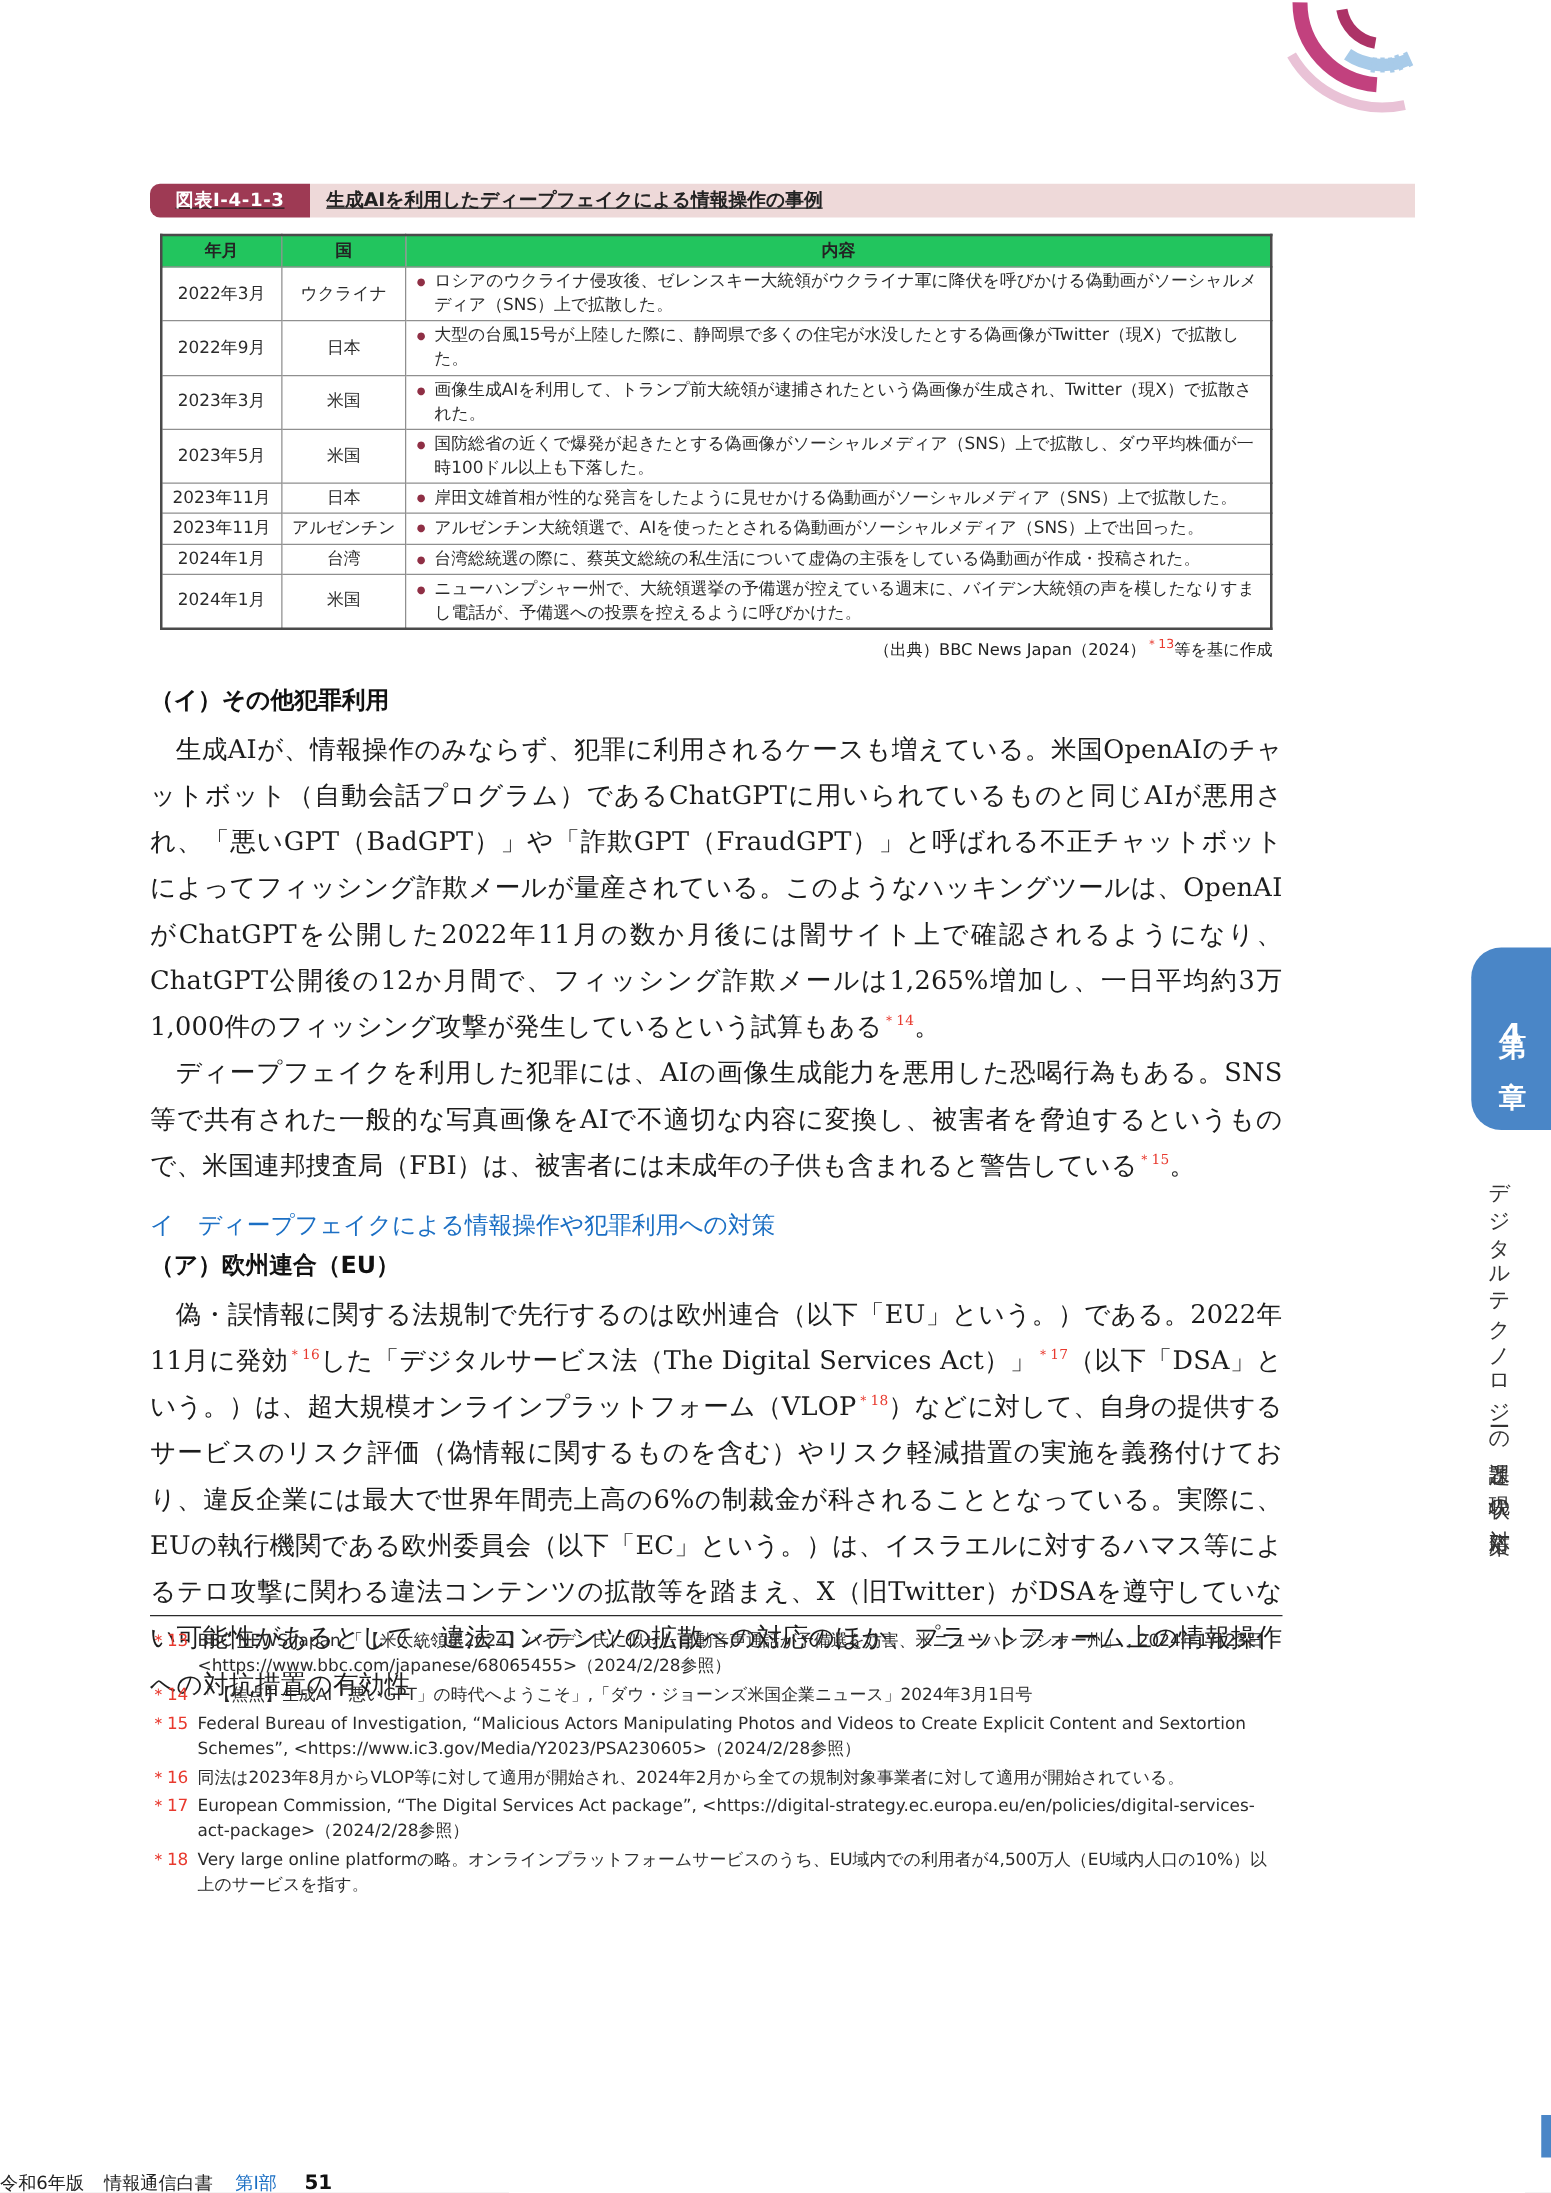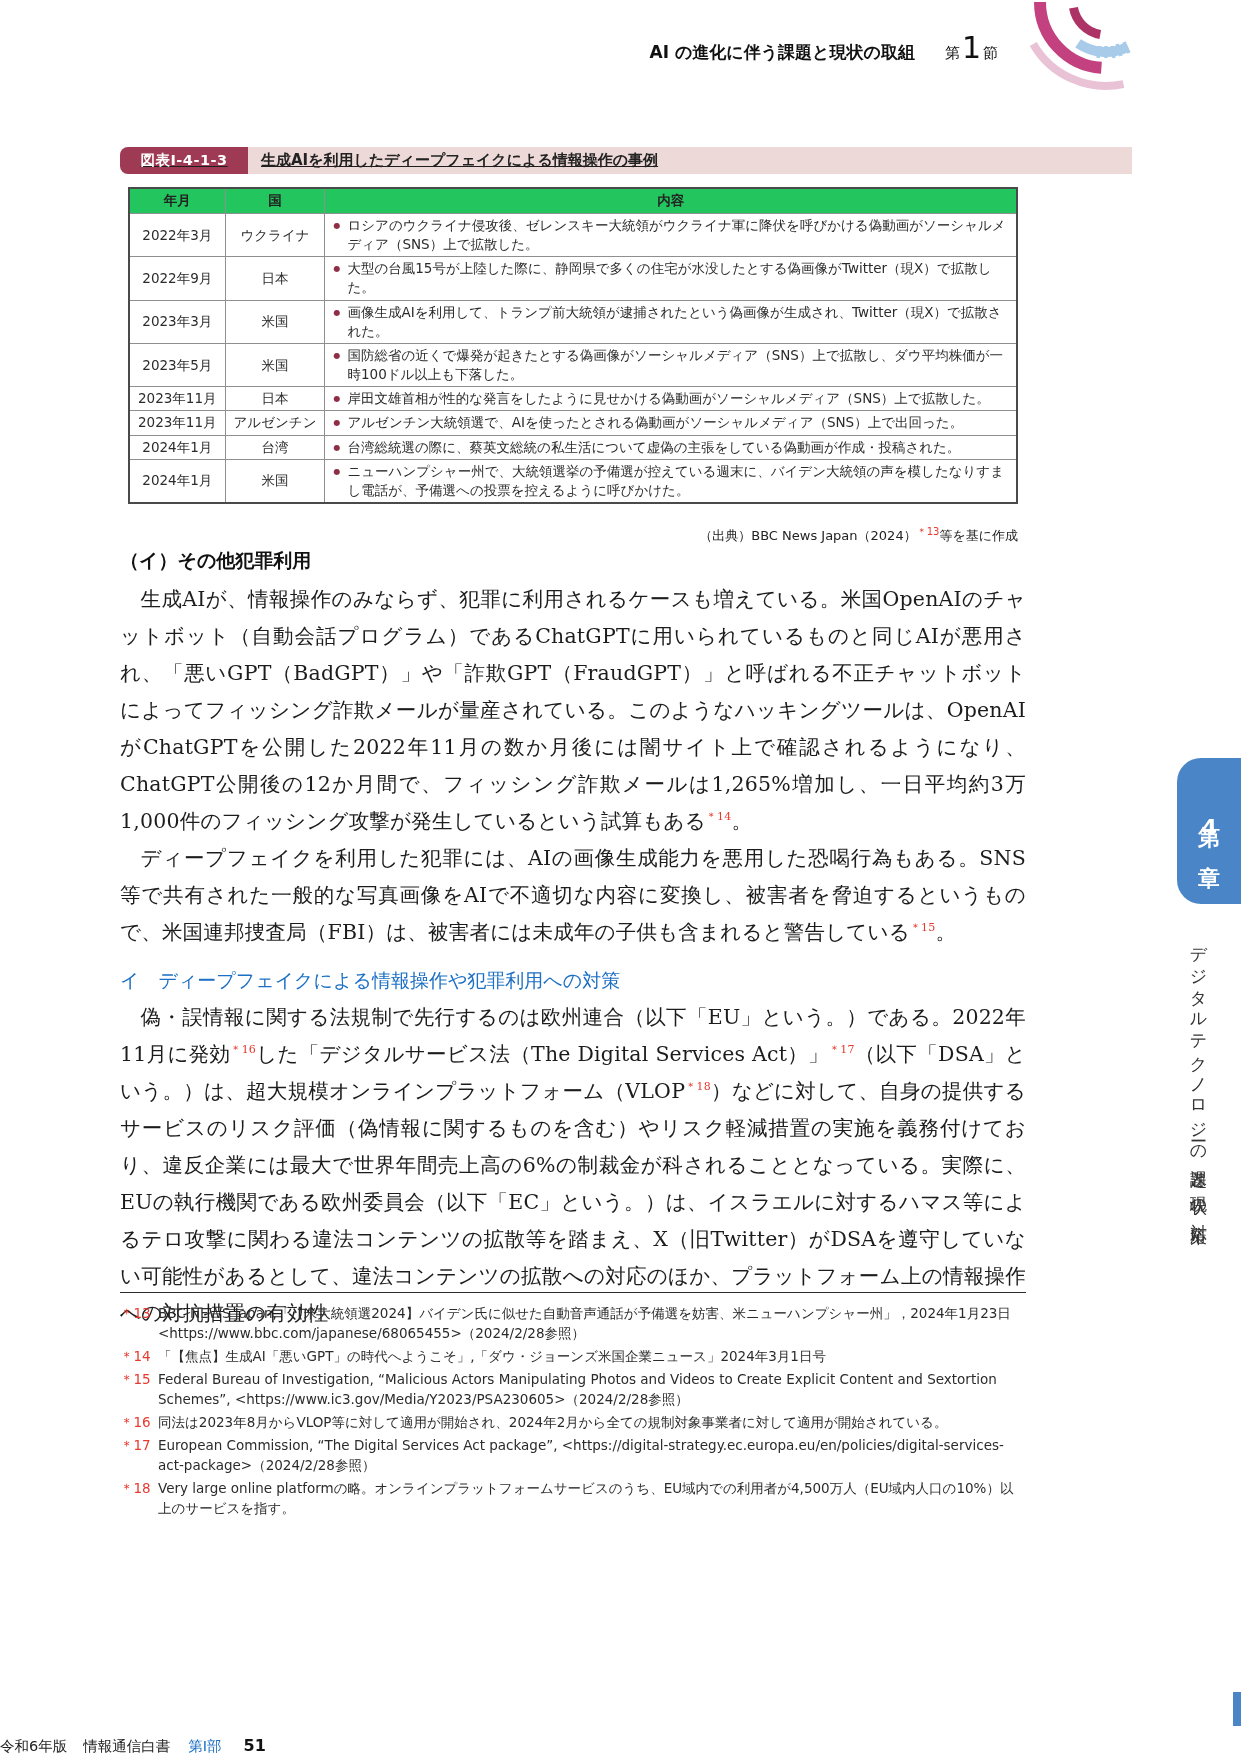--- a/index.html
+++ b/index.html
@@ -35,21 +35,21 @@
     padding:3px 24px;height:18px;
   }
   .figure-table td{border:1px solid #8f8f8f;padding:2px 8px;line-height:1.42;vertical-align:middle;}
   .figure-table td.date,.figure-table td.country{text-align:center;white-space:nowrap;width:1%;}
   .figure-table col.c-date{width:117px;}
   .figure-table col.c-country{width:112px;}
   .figure-table td.content{padding-left:22px;position:relative;}
   .figure-table td.content::before{
     content:"●";position:absolute;left:8px;top:6px;font-size:8px;color:#8f2f45;
   }
-  .figure-source{width:898px;text-align:right;margin-top:23px;font-size:13px;color:#222;}
+  .figure-source{width:898px;text-align:right;margin-top:7px;font-size:13px;color:#222;}
   sup.ref{color:#e8392e;font-size:11px;line-height:0;}
   .figure-source sup.ref{font-size:10px;}
   
   .body-sections{position:absolute;top:547px;left:120px;width:906px;}
   .sub-heading{font-size:19px;font-weight:bold;color:#111;margin:0 0 7px 0;line-height:27px;}
   .blue-heading{font-size:19px;font-weight:normal;color:#1b6fc4;margin:16px 0 5px 0;line-height:27px;}
   .body-para{
     font-family:"DejaVu Serif","Liberation Serif",serif;
     font-size:20.5px;line-height:37px;color:#1c1c1c;text-align:justify;
     text-indent:1em;margin:0;letter-spacing:.2px;
@@ -74,23 +74,20 @@
   .footer-title{margin-left:16px;}
   .footer-part{color:#1b6fc4;margin-left:18px;}
   .footer-page{font-weight:bold;font-size:16px;margin-left:22px;color:#111;}
   .corner-mark{position:absolute;left:1233px;top:1692px;width:8px;height:34px;background:#4a86c7;}
 </style>
 </head>
 <body>
 
 <div class="page">
 
-  <div class="page-header">
-    <span class="header-title">AI の進化に伴う課題と現状の取組</span><span class="header-sec"><span class="sec-affix">第</span><span class="sec-num">1</span><span class="sec-affix">節</span></span>
-  </div>
 
   <svg class="decor" width="170" height="104" viewBox="0 0 170 104" aria-hidden="true">
     <circle cx="128" cy="2" r="84" fill="none" stroke="#e9c2d6" stroke-width="8" pathLength="360" stroke-dasharray="72 288" transform="rotate(78 128 2)"></circle>
     <circle cx="128" cy="2" r="66" fill="none" stroke="#c2417e" stroke-width="12" pathLength="360" stroke-dasharray="86 274" transform="rotate(94 128 2)"></circle>
     <circle cx="128" cy="2" r="50" fill="none" stroke="#a8cbe9" stroke-width="10" pathLength="360" stroke-dasharray="58 302" transform="rotate(66 128 2)"></circle>
     <circle cx="128" cy="2" r="33" fill="none" stroke="#ad3367" stroke-width="9" pathLength="360" stroke-dasharray="70 290" transform="rotate(100 128 2)"></circle>
     <g stroke="#a8cbe9" stroke-width="3.5">
       <line x1="146" y1="42" x2="151" y2="53"></line>
       <line x1="139" y1="44" x2="143" y2="56"></line>
       <line x1="134" y1="46" x2="136" y2="58"></line>
@@ -165,20 +162,21 @@
     <div class="figure-source">
       <span>（出典）BBC News Japan（2024）</span><sup class="ref">＊13</sup><span>等を基に作成</span>
     </div>
   </div>
 
   <div class="body-sections">
       <div class="sub-heading">（イ）その他犯罪利用</div>
       <p class="body-para">生成AIが、情報操作のみならず、犯罪に利用されるケースも増えている。米国OpenAIのチャットボット（自動会話プログラム）であるChatGPTに用いられているものと同じAIが悪用され、「悪いGPT（BadGPT）」や「詐欺GPT（FraudGPT）」と呼ばれる不正チャットボットによってフィッシング詐欺メールが量産されている。このようなハッキングツールは、OpenAIがChatGPTを公開した2022年11月の数か月後には闇サイト上で確認されるようになり、ChatGPT公開後の12か月間で、フィッシング詐欺メールは1,265%増加し、一日平均約3万1,000件のフィッシング攻撃が発生しているという試算もある<sup class="ref">＊14</sup>。</p>
       <p class="body-para">ディープフェイクを利用した犯罪には、AIの画像生成能力を悪用した恐喝行為もある。SNS等で共有された一般的な写真画像をAIで不適切な内容に変換し、被害者を脅迫するというもので、米国連邦捜査局（FBI）は、被害者には未成年の子供も含まれると警告している<sup class="ref">＊15</sup>。</p>
       <div class="blue-heading">イ　ディープフェイクによる情報操作や犯罪利用への対策</div>
+      <div class="sub-heading">（ア）欧州連合（EU）</div>
       <p class="body-para">偽・誤情報に関する法規制で先行するのは欧州連合（以下「EU」という。）である。2022年11月に発効<sup class="ref">＊16</sup>した「デジタルサービス法（The Digital Services Act）」<sup class="ref">＊17</sup>（以下「DSA」という。）は、超大規模オンラインプラットフォーム（VLOP<sup class="ref">＊18</sup>）などに対して、自身の提供するサービスのリスク評価（偽情報に関するものを含む）やリスク軽減措置の実施を義務付けており、違反企業には最大で世界年間売上高の6%の制裁金が科されることとなっている。実際に、EUの執行機関である欧州委員会（以下「EC」という。）は、イスラエルに対するハマス等によるテロ攻撃に関わる違法コンテンツの拡散等を踏まえ、X（旧Twitter）がDSAを遵守していない可能性があるとして、違法コンテンツの拡散への対応のほか、プラットフォーム上の情報操作への対抗措置の有効性</p>
     </div>
 
   <div class="footnotes">
     <div>
         <div class="footnote">
           <span class="fn-num">＊13</span>
           <div class="fn-text">BBC NEWS Japan,「【米大統領選2024】バイデン氏に似せた自動音声通話が予備選を妨害、米ニューハンプシャー州」，2024年1月23日&lt;https://www.bbc.com/japanese/68065455&gt;（2024/2/28参照）</div>
         </div>
         <div class="footnote">

